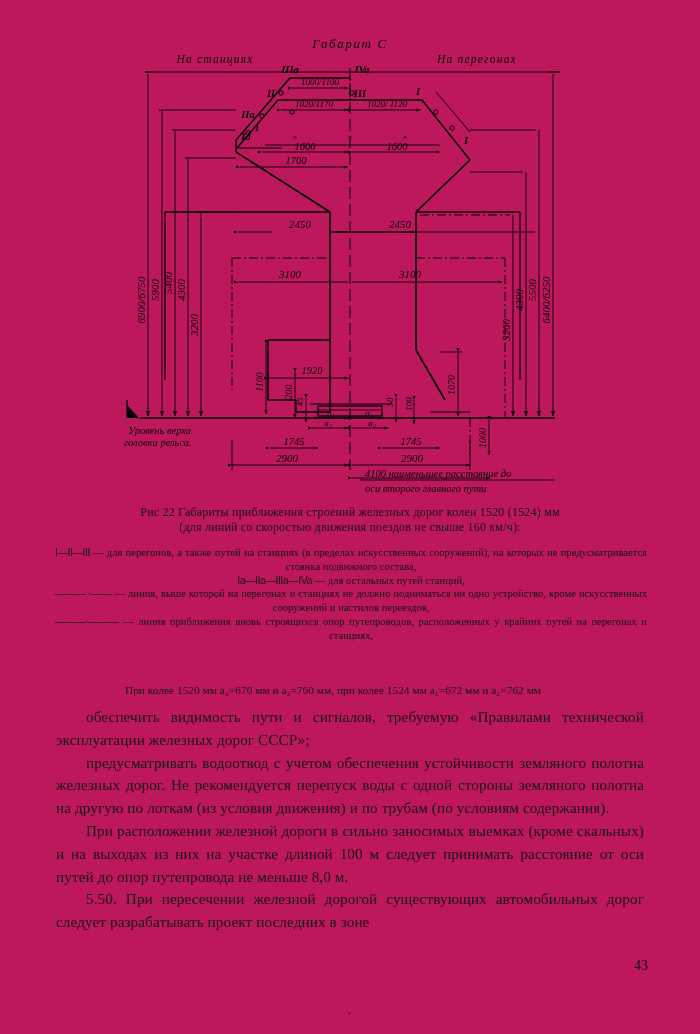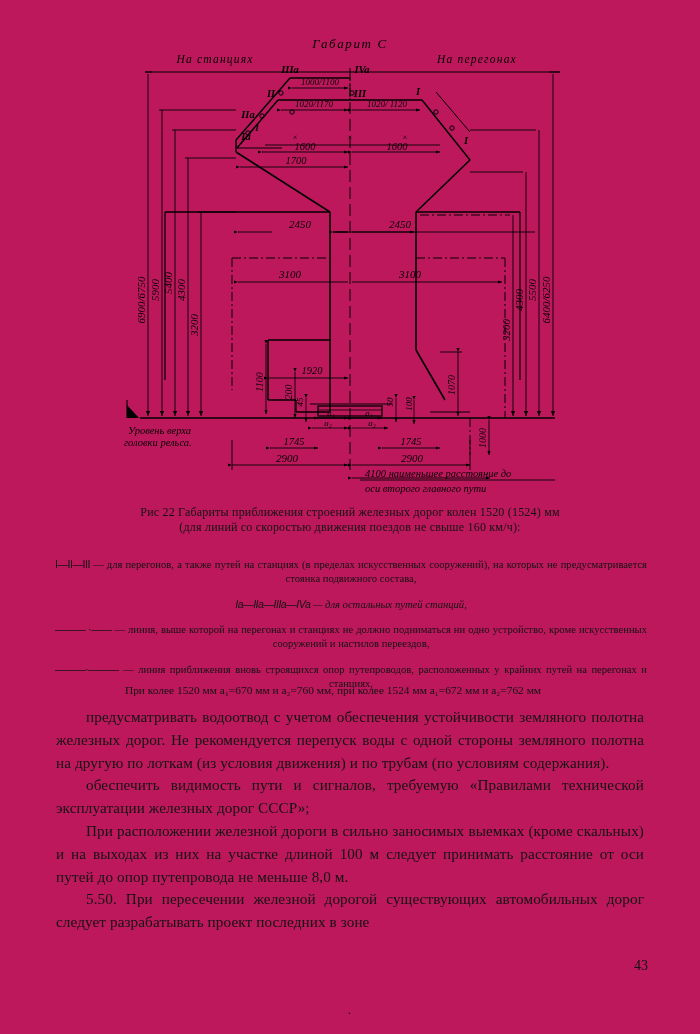--- a/index.html
+++ b/index.html
@@ -50,22 +50,22 @@
 
   .legend-block {
     position: absolute;
     left: 55px;
     top: 546px;
     width: 592px;
     text-align: center;
     font-size: 10.6px;
     line-height: 1.30;
   }
-  .legend-row { display:block; text-align: justify; text-align-last: center; margin-top: 12px; }
-  .legend-row.center { text-align:center; text-align-last:center;font-style:italic; }
+  .legend-row { display:block; text-align: justify; text-align-last: center; }
+  .legend-row.center { text-align:center; text-align-last:center; }
   .legend-mark { font-family: "Liberation Sans", sans-serif; letter-spacing:-.5px; }
 
   .legend-final {
     position:absolute;
     left:37px;
     top: 684px;
     width: 592px;
     text-align:center;
     font-size: 11.4px;
   }
@@ -374,22 +374,22 @@
   <div class="legend-block">
     <span class="legend-row"><span class="legend-mark">I—II—III</span><span> — для перегонов, а также путей на станциях (в пределах искусственных сооружений), на которых не предусматривается стоянка подвижного состава,</span></span>
     <span class="legend-row center"><span class="legend-mark">Ia—IIa—IIIa—IVa</span><span> — для остальных путей станций,</span></span>
     <span class="legend-row"><span class="legend-mark">——— ·——</span><span> — линия, выше которой на перегонах и станциях не должно подниматься ни одно устройство, кроме искусственных сооружений и настилов переездов,</span></span>
     <span class="legend-row"><span class="legend-mark">———·———</span><span> — линия приближения вновь строящихся опор путепроводов, расположенных у крайних путей на перегонах и станциях,</span></span>
   </div>
 
   <div class="legend-final">При колее 1520 мм a₁=670 мм и a₂=760 мм, при колее 1524 мм a₁=672 мм и a₂=762 мм</div>
 
   <div class="body-text">
+    <p>обеспечить видимость пути и сигналов, требуемую «Правилами технической эксплуатации железных дорог СССР»;</p>
     <p>предусматривать водоотвод с учетом обеспечения устойчивости земляного полотна железных дорог. Не рекомендуется перепуск воды с одной стороны земляного полотна на другую по лоткам (из условия движения) и по трубам (по условиям содержания).</p>
-    <p>обеспечить видимость пути и сигналов, требуемую «Правилами технической эксплуатации железных дорог СССР»;</p>
     <p>При расположении железной дороги в сильно заносимых выемках (кроме скальных) и на выходах из них на участке длиной 100 м следует принимать расстояние от оси путей до опор путепровода не меньше 8,0 м.</p>
     <p>5.50. При пересечении железной дорогой существующих автомобильных дорог следует разрабатывать проект последних в зоне</p>
   </div>
 
   <div class="page-number">43</div>
   <div class="page-dot">.</div>
 
 </div>
 
 </body></html>

